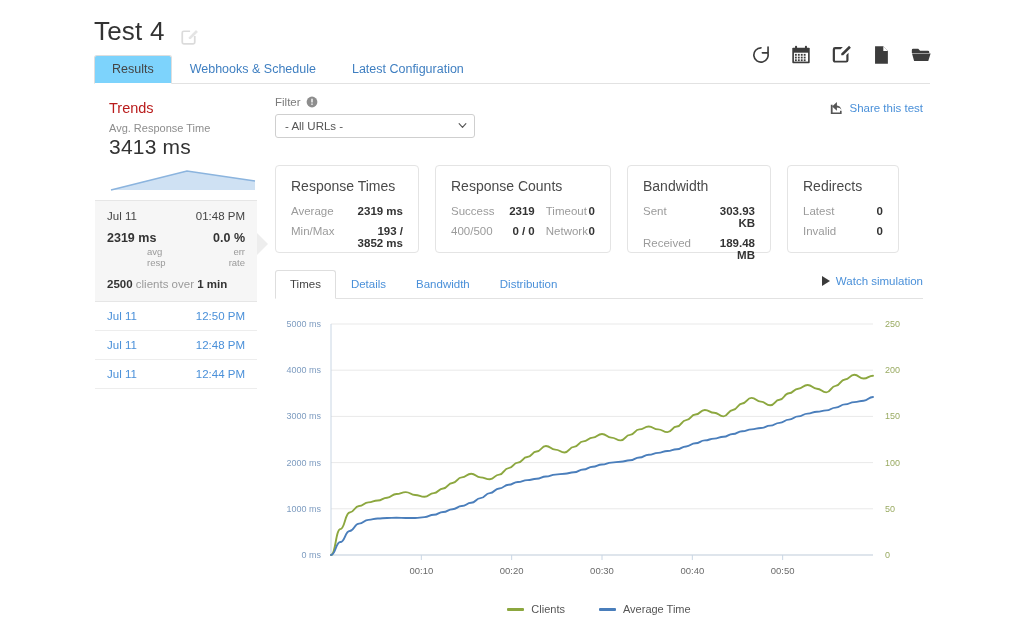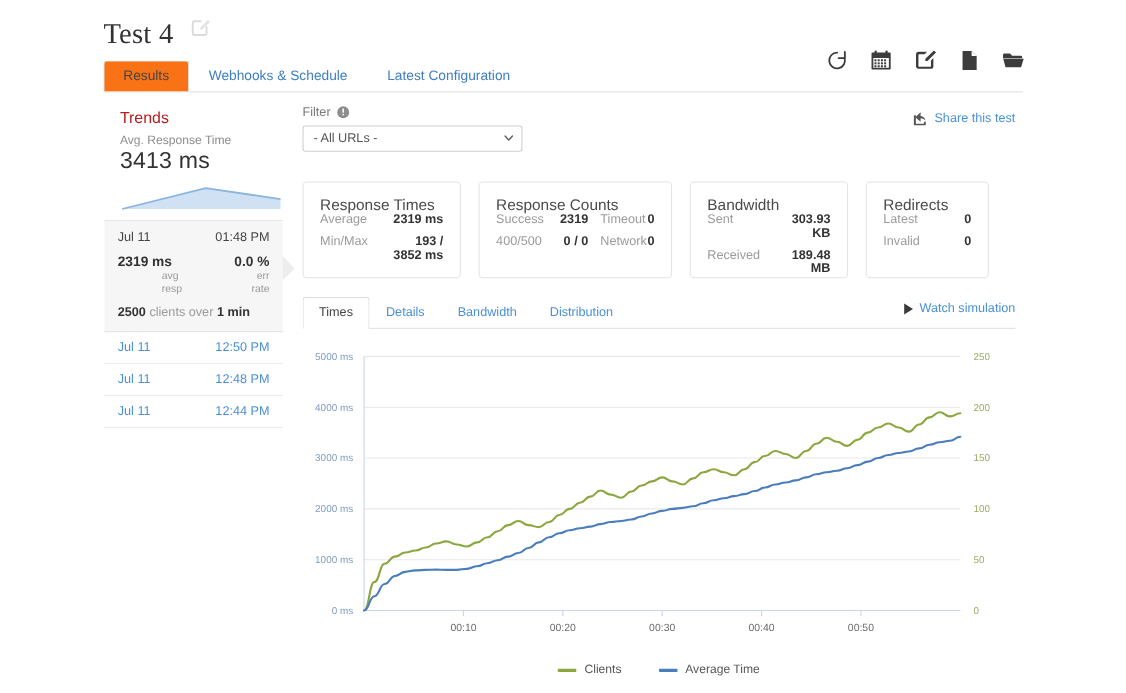--- a/index.html
+++ b/index.html
@@ -8,31 +8,31 @@
     width: 1024px; height: 630px;
     background: #ffffff;
     font-family: "Liberation Sans", sans-serif;
     color: #3a3a3a;
     overflow: hidden;
   }
   .page { position: relative; width: 1024px; height: 630px; }
 
   
   .header { position: absolute; left: 0; top: 0; width: 1024px; height: 86px; }
-  .title-row { position: absolute; left: 94px; top: 16px; display: flex; align-items: flex-start; gap: 14px; font-family: Liberation Serif, serif; }
+  .title-row { position: absolute; left: 94px; top: 16px; display: flex; align-items: flex-end; gap: 14px; }
   .page-title { font-size: 26px; color: #333; font-weight: normal; letter-spacing: .2px; }
   .edit-title-icon { width: 19px; height: 19px; opacity: .35; display: block; }
 
   .tabs-top { position: absolute; left: 94px; top: 57px; display: flex; align-items: flex-end; height: 27px; }
   .tab-top {
     font-size: 12.5px; padding: 6px 17px 7px 17px; color: #3f7fc1; cursor: pointer;
     border: 1px solid transparent; border-radius: 3px 3px 0 0; line-height: 14px;
   }
   .tab-top.active {
-    color: #444; background: #f97316; border-color: #dedede; border-bottom-color: #fff;
+    color: #444; background: #7dd3fc; border-color: #dedede; border-bottom-color: #fff;
     position: relative; z-index: 3;
   }
   .tabs-underline { position: absolute; left: 94px; top: 83px; width: 836px; height: 1px; background: #e2e2e2; }
 
   .toolbar { position: absolute; right: 92px; top: 44px; display: flex; gap: 18px; align-items: center; }
   .tool-icon { width: 22px; height: 22px; cursor: pointer; display: block; color: #3c3c3c; }
 
   
   .sidebar { position: absolute; left: 95px; top: 96px; width: 162px; }
   .trends-head { padding: 4px 0 0 14px; }
@@ -85,21 +85,21 @@
     display: flex; align-items: center; gap: 6px; cursor: pointer;
   }
   .share-icon { width: 13px; height: 13px; display: block; color: #555; }
 
   
   .cards { position: absolute; left: 0; top: 69px; display: flex; gap: 16px; }
   .card {
     border: 1px solid #e4e4e4; border-radius: 4px; background: #fff;
     padding: 12px 15px 14px 15px; height: 88px;
   }
-  .card-title { font-size: 14px; color: #4a4a4a; font-weight: normal; }
+  .card-title { font-size: 14px; color: #4a4a4a; margin-bottom: 11px; font-weight: normal; }
   .card-line { display: flex; align-items: baseline; font-size: 11.5px; margin-bottom: 8px; }
   .card-key { color: #9b9b9b; }
   .card-val { color: #333; font-weight: bold; text-align: right; }
 
   .card-rt { width: 144px; }
   .card-rt .card-key { width: 58px; }
   .card-rt .card-val { flex: 1; }
   .card-rc { width: 176px; }
   .card-rc .k1 { width: 52px; }
   .card-rc .v1 { width: 36px; text-align: right; }

